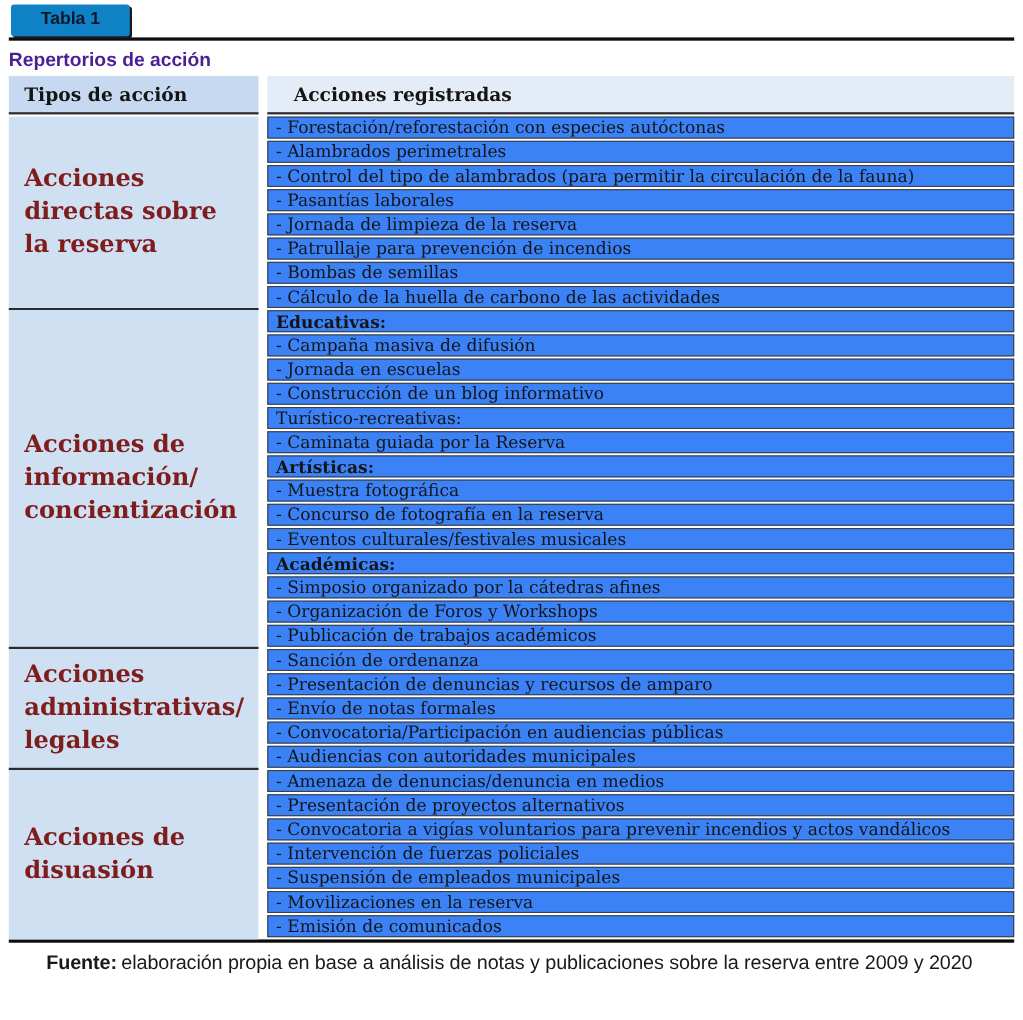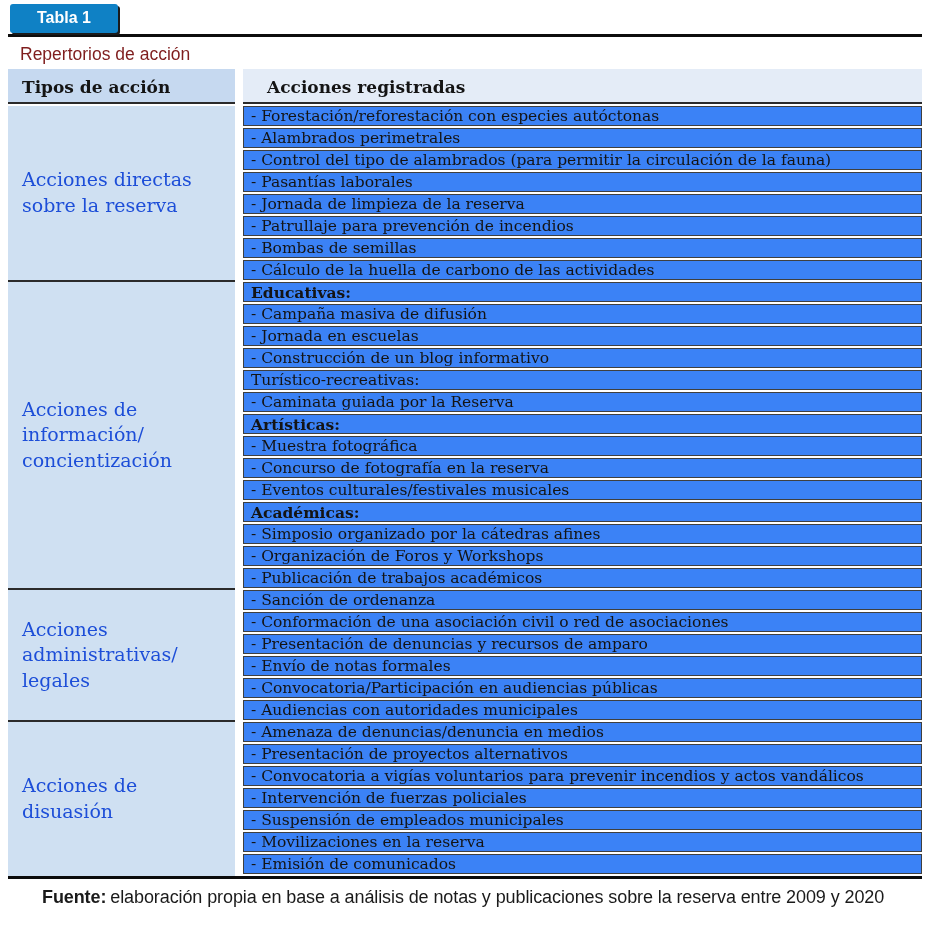--- a/index.html
+++ b/index.html
@@ -4,46 +4,46 @@
 <style>
   html,body{margin:0;padding:0;background:#ffffff;}
   body{
     width:930px;height:927px;overflow:hidden;position:relative;
     font-family:"Liberation Sans","DejaVu Sans",sans-serif;color:#111;
   }
   .page{padding-top:4px;}
   
   .badge{
     display:inline-block;margin-left:10px;position:relative;z-index:2;
-    background:#0f81c5;color:#ffffff;font-weight:bold;font-size:16px;
+    background:#0f81c5;color:#0f172a;font-weight:bold;font-size:16px;
     padding:5px 27px 6px 27px;border-radius:3px;
     box-shadow:2px 2px 0 #1b1b1b;
   }
   .top-rule{height:3px;background:#0d0d0d;margin:1px 8px 0 8px;position:relative;z-index:1;}
   .fig-title{
-    font-weight:normal;font-size:17.5px;line-height:20px;color:#7f1d1d;
-    margin:7px 0 5px 20px;
+    font-weight:bold;font-size:17.5px;line-height:20px;color:#4c1d95;
+    margin:7px 0 5px 8px;
   }
   
   .tbl{margin:0 8px;border-bottom:3px solid #0b0b0b;}
   .thead{display:flex;margin-bottom:2px;align-items:center;}
   .th{
     box-sizing:border-box;height:35px;display:flex;align-items:flex-end;
     padding-bottom:5px;border-bottom:2px solid #2b2b2b;
     font-family:"DejaVu Serif","Liberation Serif",serif;
     font-weight:bold;font-size:17px;color:#141414;
   }
   .th-left{flex:0 0 227px;width:227px;background:#c6d9f0;padding-left:14px;}
   .th-right{flex:1;margin-left:8px;background:#e4ecf7;padding-left:24px;}
   .table-section{display:flex;}
   .left-cell{
     flex:0 0 227px;width:227px;box-sizing:border-box;background:#cfe0f2;
     display:flex;align-items:center;border-bottom:2px solid #2b2b2b;
     font-family:"DejaVu Serif","Liberation Serif",serif;
-    font-weight:normal;font-size:19px;line-height:1.35;color:#1d4ed8;
+    font-weight:bold;font-size:22px;line-height:1.35;color:#7f1d1d;
     padding:0 26px 0 14px;
   }
   .table-section:last-child .left-cell{border-bottom:none;}
   .rows{flex:1;margin-left:8px;min-width:0;}
   .row{
     box-sizing:border-box;height:20px;margin-bottom:2px;
     border:1px solid #3f3f3f;background:#3b82f6;
     display:flex;align-items:center;
     font-family:"DejaVu Serif","Liberation Serif",serif;
     font-size:15.5px;color:#141414;
@@ -99,21 +99,20 @@
             <div class="row cat-bold">Académicas:</div>
             <div class="row item">- Simposio organizado por la cátedras afines</div>
             <div class="row item">- Organización de Foros y Workshops</div>
             <div class="row item">- Publicación de trabajos académicos</div>
           </div>
         </div>
         <div class="table-section">
           <div class="left-cell">Acciones administrativas/ legales</div>
           <div class="rows">
             <div class="row item">- Sanción de ordenanza</div>
-            <div class="row item">- Conformación de una asociación civil o red de asociaciones</div>
             <div class="row item">- Presentación de denuncias y recursos de amparo</div>
             <div class="row item">- Envío de notas formales</div>
             <div class="row item">- Convocatoria/Participación en audiencias públicas</div>
             <div class="row item">- Audiencias con autoridades municipales</div>
           </div>
         </div>
         <div class="table-section">
           <div class="left-cell">Acciones de disuasión</div>
           <div class="rows">
             <div class="row item">- Amenaza de denuncias/denuncia en medios</div>

